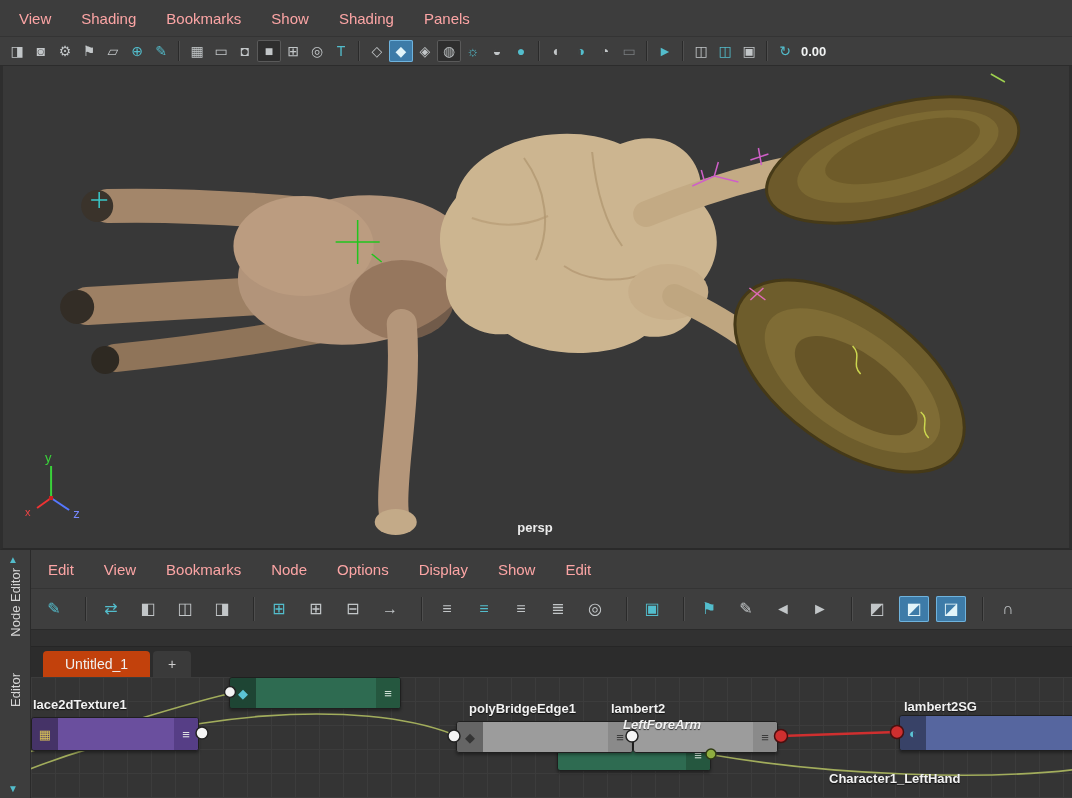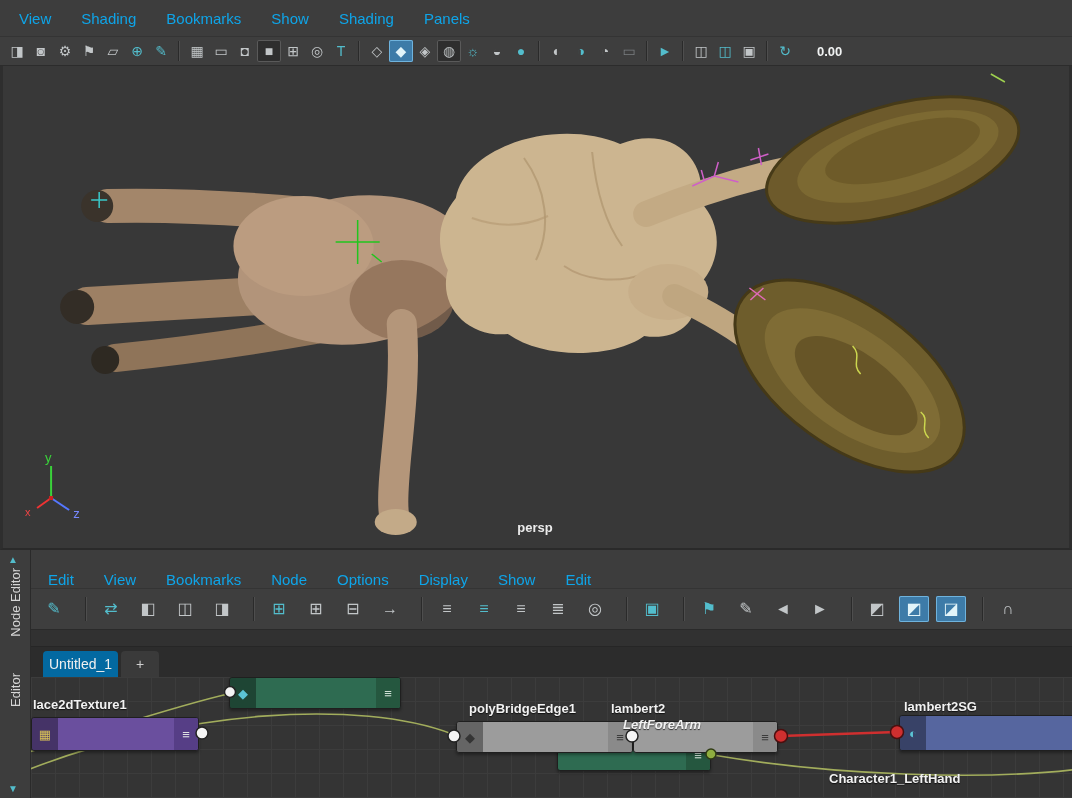--- a/index.html
+++ b/index.html
@@ -1,52 +1,52 @@
 <!DOCTYPE html>
 <html><head>
 <meta charset="utf-8">
 <style>
   html,body{margin:0;padding:0;background:#2b2b2b}
   .app{position:relative;width:1072px;height:798px;background:#3d3d3d;overflow:hidden;
        font-family:"Liberation Sans",sans-serif;display:flex;flex-direction:column;user-select:none}
 
   
   .vp-menubar{height:36px;display:flex;align-items:center;padding:0 4px;background:#3d3d3d}
-  .menu-item{color:#0ea5e9;font-size:15px;padding:0 15px;cursor:default;white-space:nowrap}
+  .menu-item{color:#fca5a5;font-size:15px;padding:0 15px;cursor:default;white-space:nowrap}
   .vp-toolbar{height:28px;display:flex;align-items:center;background:#3e3e3e;
               border-top:1px solid #343434;border-bottom:1px solid #2c2c2c;padding:0 5px;overflow:hidden}
   .ticon{width:24px;height:22px;line-height:22px;text-align:center;font-size:14px;color:#c2c6c8;
          border-radius:2px;flex:none;cursor:default}
   .ticon.teal{color:#53bdcc}
   .ticon.sel{background:#3d7ba8;box-shadow:inset 0 0 0 1px #6fb3dd;color:#e2f4f9}
   .ticon.pressed{background:#2e2e2e;box-shadow:inset 0 0 0 1px #5a5a5a}
   .ticon.dim{color:#7a7e80}
   .sep{width:1px;height:20px;background:#2a2a2a;border-right:1px solid #4e4e4e;margin:0 5px;flex:none}
-  .tb-value{color:#f0f2f2;font-size:13px;font-weight:bold;margin-left:20px;flex:none}
+  .tb-value{color:#f0f2f2;font-size:13px;font-weight:bold;margin-left:4px;flex:none}
 
   .viewport{position:relative;height:482px;background:#383838;
             border-left:3px solid #2e2e2e;border-right:3px solid #2e2e2e;border-bottom:2px solid #2a2a2a;overflow:hidden}
   .vp-svg{position:absolute;left:0;top:0;width:100%;height:100%}
 
   
   .lower{flex:1;display:flex;min-height:0}
   .side-strip{width:30px;background:#3d3d3d;border-right:1px solid #2a2a2a;position:relative;flex:none}
   .strip-arrow{position:absolute;left:8px;color:#53bdcc;font-size:10px;cursor:default}
   .vtabs{display:flex;flex-direction:column;align-items:center;gap:36px;padding-top:18px}
   .vtab{writing-mode:vertical-rl;transform:rotate(180deg);color:#d6d6d6;font-size:13px;cursor:default;white-space:nowrap}
 
   .lower-main{flex:1;display:flex;flex-direction:column;min-width:0}
-  .ne-menubar{height:38px;display:flex;align-items:flex-end;padding:0 2px}
+  .ne-menubar{height:38px;display:flex;align-items:center;padding:0 2px}
   .ne-toolbar{height:40px;display:flex;align-items:center;background:#3e3e3e;
               border-top:1px solid #343434;border-bottom:1px solid #2a2a2a;padding:0 8px;overflow:hidden}
   .ne-toolbar .ticon{width:30px;height:26px;line-height:26px;font-size:16px;margin-right:7px}
   .ne-toolbar .sep{height:24px;margin:0 9px}
   .gapstrip{height:16px;background:#313131;border-bottom:1px solid #262626}
   .ne-tabbar{height:30px;background:#2c2c2c;display:flex;align-items:flex-end;padding-left:12px}
-  .tab{background:#0369a1;color:#f0f0f0;font-size:14px;padding:5px 6px;border-radius:4px 4px 0 0;margin-right:3px;cursor:default}
+  .tab{background:#c2410c;color:#f0f0f0;font-size:14px;padding:5px 22px;border-radius:4px 4px 0 0;margin-right:3px;cursor:default}
   .tab-add{background:#3a3a3a;color:#cfcfcf;font-size:14px;padding:5px 15px;border-radius:4px 4px 0 0;cursor:default}
 
   .graph{position:relative;flex:1;overflow:hidden;background-color:#343434;
          background-image:linear-gradient(#3c3c3c 1px,transparent 1px),linear-gradient(90deg,#3c3c3c 1px,transparent 1px);
          background-size:24px 24px}
   .cables{position:absolute;inset:0;width:100%;height:100%;z-index:1}
   .edges{position:absolute;inset:0;width:100%;height:100%;z-index:5;pointer-events:none}
   .node{position:absolute;display:flex;border-radius:3px;border:1px solid #1f1f1f;
         box-shadow:0 2px 3px rgba(0,0,0,.35);z-index:3;cursor:default}
   .node .nseg-icon{width:26px;display:flex;align-items:center;justify-content:center;

